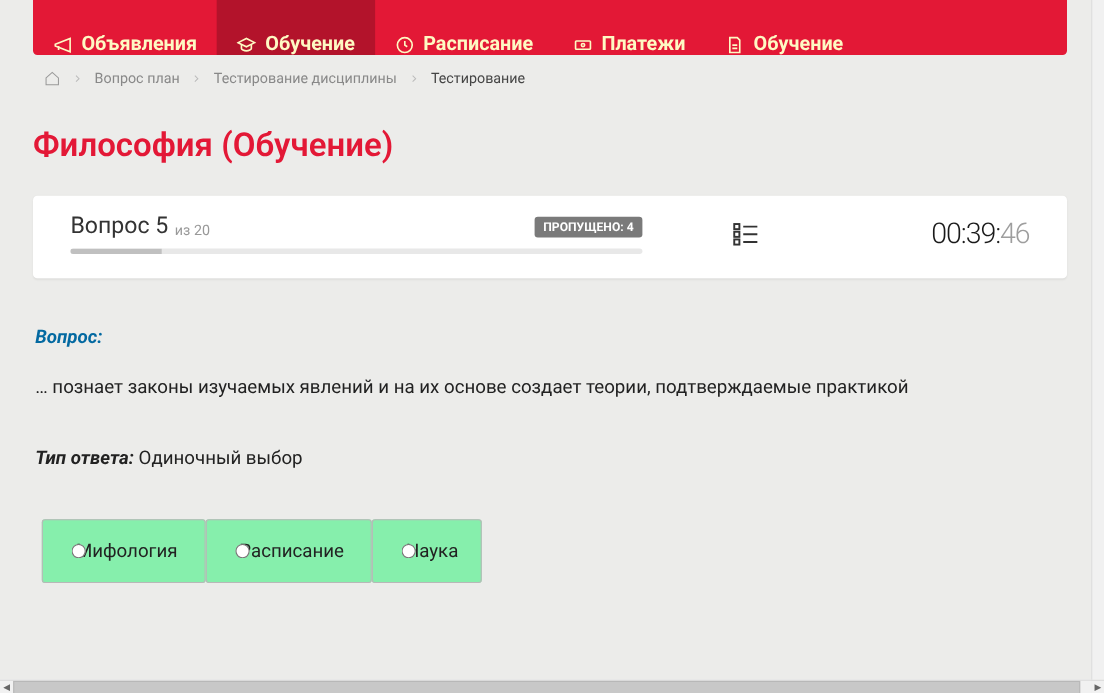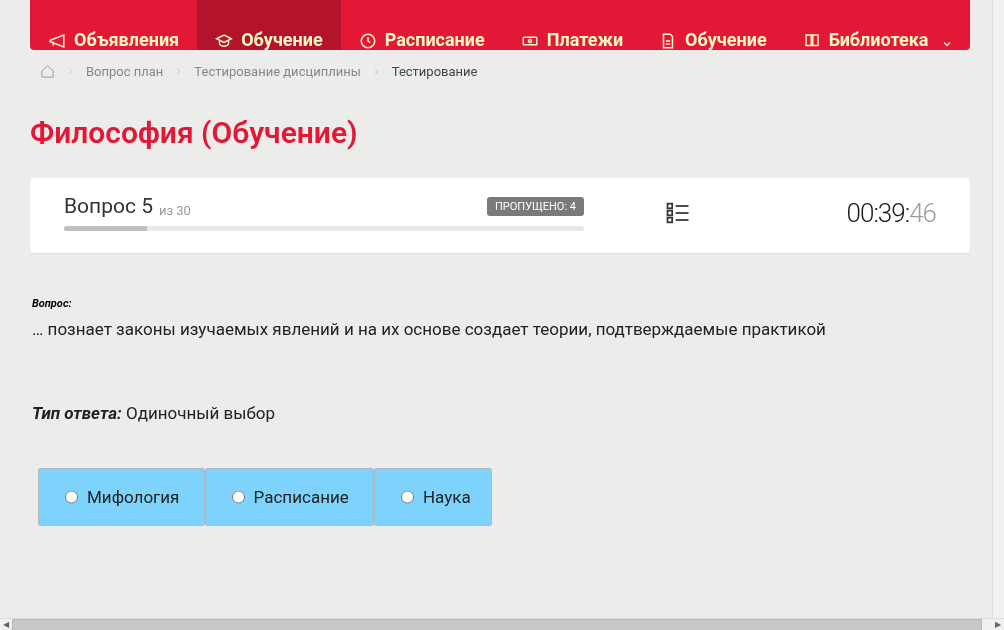--- a/index.html
+++ b/index.html
@@ -85,21 +85,21 @@
       display: flex;
       align-items: flex-end;
       gap: 6px;
     }
     .q-num .sub { font-size: 13px; color: #999; }
     .badge-skip {
       display: inline-block;
       background: #7a7a7a;
       color: #fff;
       font-size: 11px;
-      font-weight: 400;
+      font-weight: 700;
       padding: 3px 8px;
       border-radius: 3px;
       margin-left: auto;
     }
     .q-head-row {
       display: flex;
       align-items: center;
       justify-content: space-between;
       margin-bottom: 8px;
     }
@@ -124,30 +124,30 @@
     .timer {
       margin-left: auto;
       font-size: 26px;
       font-weight: 300;
       color: #1a1a1a;
       letter-spacing: -1px;
       font-variant-numeric: tabular-nums;
     }
     .timer .sec { color: #9e9e9e; }
     .question-block { margin-top: 44px; padding: 0 2px; }
-    .q-label { font-style: italic; font-weight: 700; font-size: 11px; color: #000000; }
-    .q-text { font-size: 17px; color: #222; margin-top: 8px; line-height: 1.4; }
-    .type-row { margin-top: 61px; font-size: 17px; color: #222; }
+    .q-label { font-style: italic; font-weight: 700; font-size: 17px; color: #0369a1; }
+    .q-text { font-size: 17px; color: #222; margin-top: 24px; line-height: 1.4; }
+    .type-row { margin-top: 42px; font-size: 17px; color: #222; }
     .type-row .lbl { font-weight: 700; font-style: italic; }
     .answers { margin-top: 64px; padding: 0 8px; }
     .answer {
       border: 1px solid #b8b8b8;
-      background: #7dd3fc;
+      background: #86efac;
       border-radius: 3px;
-      padding: 18px 20px 18px 48px;
+      padding: 18px 20px 18px 30px;
       margin-bottom: 12px;
       position: relative;
       font-size: 17px;
       color: #222;
       cursor: pointer;
     }
     .answer input[type=radio] {
       position: absolute;
       left: 26px;
       top: 50%;
@@ -246,33 +246,20 @@
     </div>
     <div class="nav-item">
       <span class="nav-icon">
         <svg width="18" height="18" viewBox="0 0 24 24" fill="none" stroke="currentColor" stroke-width="2">
               <path d="M6 3h9l3 3v15H6V3z"></path>
               <path d="M9 12h6M9 16h6"></path>
             </svg>
       </span>
       <span>Обучение</span>
     </div>
-    <div class="nav-item">
-      <span class="nav-icon">
-        <svg width="18" height="18" viewBox="0 0 24 24" fill="none" stroke="currentColor" stroke-width="2">
-              <path d="M4 4h7v14H4zM13 4h7v14h-7z"></path>
-            </svg>
-      </span>
-      <span>Библиотека</span>
-      <span class="chev-down">
-        <svg width="12" height="12" viewBox="0 0 24 24" fill="none" stroke="currentColor" stroke-width="2.5">
-              <path d="M6 9l6 6 6-6"></path>
-            </svg>
-      </span>
-    </div>
   </nav>
 
   <div class="breadcrumbs">
     <span class="home-icon">
       <svg width="15" height="15" viewBox="0 0 24 24" fill="none" stroke="currentColor" stroke-width="1.5">
             <path d="M3 11l9-8 9 8v10H3V11z"></path>
           </svg>
     </span>
     <span class="chev">
       <svg width="11" height="11" viewBox="0 0 24 24" fill="none" stroke="currentColor" stroke-width="2">
@@ -294,21 +281,21 @@
     <span class="current">Тестирование</span>
   </div>
 
   <h1 class="title">Философия (Обучение)</h1>
 
   <div class="status-card">
     <div class="q-left">
       <div class="q-head-row">
         <div class="q-num">
           <span>Вопрос 5</span>
-          <span class="sub">из 30</span>
+          <span class="sub">из 20</span>
         </div>
         <span class="badge-skip">ПРОПУЩЕНО: 4</span>
       </div>
       <div class="progress">
         <div class="progress-fill"></div>
       </div>
     </div>
     <span class="list-icon">
       <svg width="28" height="28" viewBox="0 0 24 24" fill="none" stroke="currentColor" stroke-width="1.5">
         <rect x="3" y="4" width="4" height="4"></rect>

